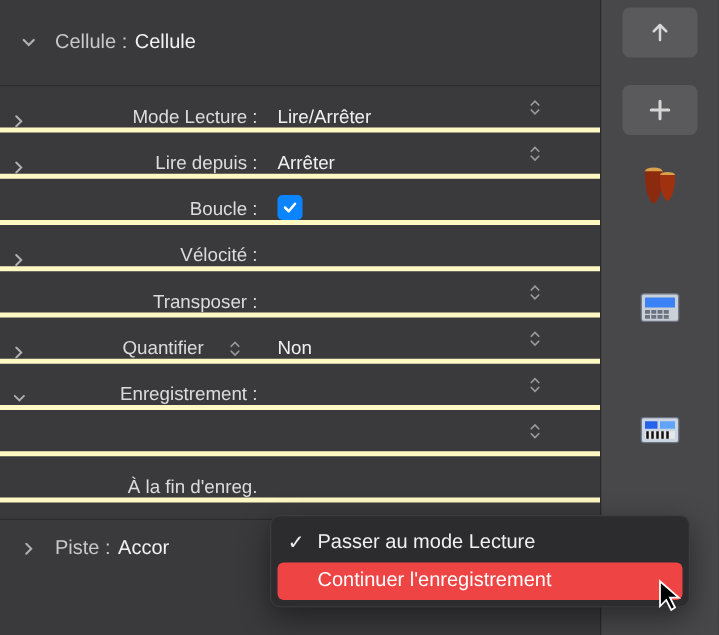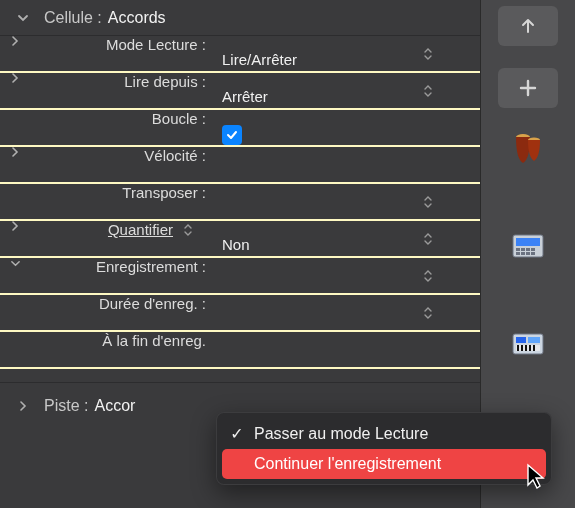--- a/index.html
+++ b/index.html
@@ -42,52 +42,52 @@
     width: 36px;
     height: 36px;
     margin-bottom: 62px;
     display:flex;
     align-items:center;
     justify-content:center;
   }
   .header {
     display: flex;
     align-items: center;
-    height: 36px;
+    height: 69px;
     padding: 0 16px;
     border-bottom: 1px solid #2c2c2e;
     font-size: 16px;
   }
   .header .disc {
     margin-right: 14px;
   }
   .header-label { color: #c8c8c8; margin-right: 6px; }
   .header-value { color: #f2f2f2; font-weight: 500; }
   .row {
     display: flex;
-    align-items: flex-start;
+    align-items: flex-end;
     height: 37px;
-    border-bottom: 2px solid #fef9c3;
+    border-bottom: 4px solid #fef9c3;
     position: relative;
   }
   .disc {
     width: 14px;
     display:flex;
     justify-content:center;
     color: #b0b0b0;
   }
   .row .disc { margin-left: 8px; }
   .lbl {
     flex: 0 0 190px;
     text-align: right;
     padding-right: 6px;
     color: #dcdcdc;
     font-size: 15px;
   }
-  .lbl.with-stepper { display:flex; justify-content:flex-end; align-items:center; gap:7px;text-decoration:underline;}
+  .lbl.with-stepper { display:flex; justify-content:flex-end; align-items:center; gap:17px;}
   .val {
     flex: 1;
     padding-left: 10px;
     color: #f0f0f0;
     font-size: 15px;
     display:flex;
     align-items:center;
     margin-top:15px;
   }
   .stepper {
@@ -155,21 +155,21 @@
 
 <div class="main">
 
   <div class="header">
     <span class="disc">
       <svg width="12" height="12" viewBox="0 0 12 12">
           <path d="M2 4 L6 8 L10 4" stroke="#b0b0b0" stroke-width="1.8" fill="none" stroke-linecap="round"></path>
         </svg>
     </span>
     <span class="header-label">Cellule :</span>
-    <span class="header-value">Accords</span>
+    <span class="header-value">Cellule</span>
   </div>
 
   <div class="row">
     <span class="disc">
       <svg width="10" height="10" viewBox="0 0 10 10">
           <path d="M3 1 L7 5 L3 9" stroke="#b0b0b0" stroke-width="1.6" fill="none" stroke-linecap="round"></path>
         </svg>
     </span>
     <span class="lbl">Mode Lecture :</span>
     <span class="val">Lire/Arrêter</span>
@@ -260,21 +260,20 @@
     <span class="lbl">Enregistrement :</span>
     <span class="stepper stepper-end">
       <svg width="10" height="14" viewBox="0 0 10 14">
           <path d="M2 5 L5 2 L8 5 M2 9 L5 12 L8 9" stroke="#9a9a9a" stroke-width="1.4" fill="none" stroke-linecap="round"></path>
         </svg>
     </span>
   </div>
 
   <div class="row">
     <span class="disc"></span>
-    <span class="lbl">Durée d'enreg. :</span>
     <span class="stepper stepper-end">
       <svg width="10" height="14" viewBox="0 0 10 14">
           <path d="M2 5 L5 2 L8 5 M2 9 L5 12 L8 9" stroke="#9a9a9a" stroke-width="1.4" fill="none" stroke-linecap="round"></path>
         </svg>
     </span>
   </div>
 
   <div class="row">
     <span class="disc"></span>
     <span class="lbl">À la fin d'enreg.</span>

